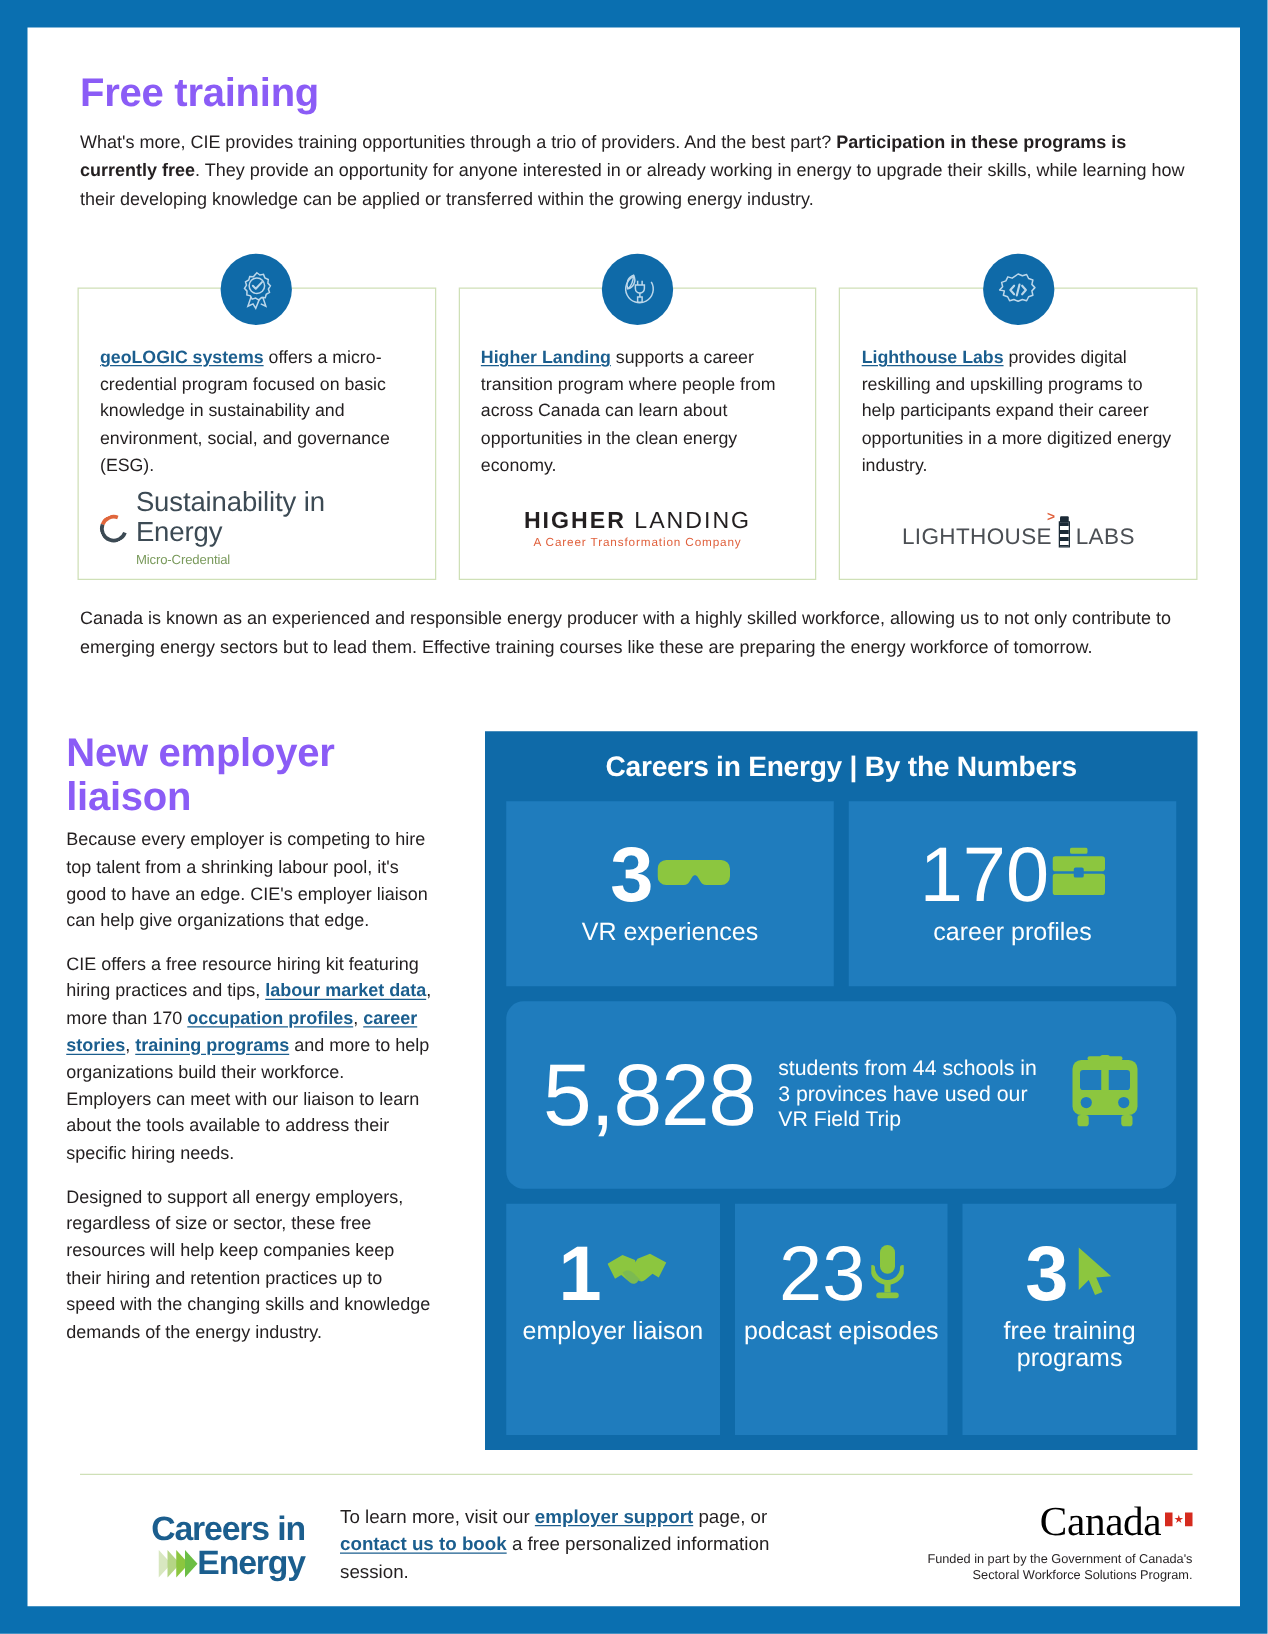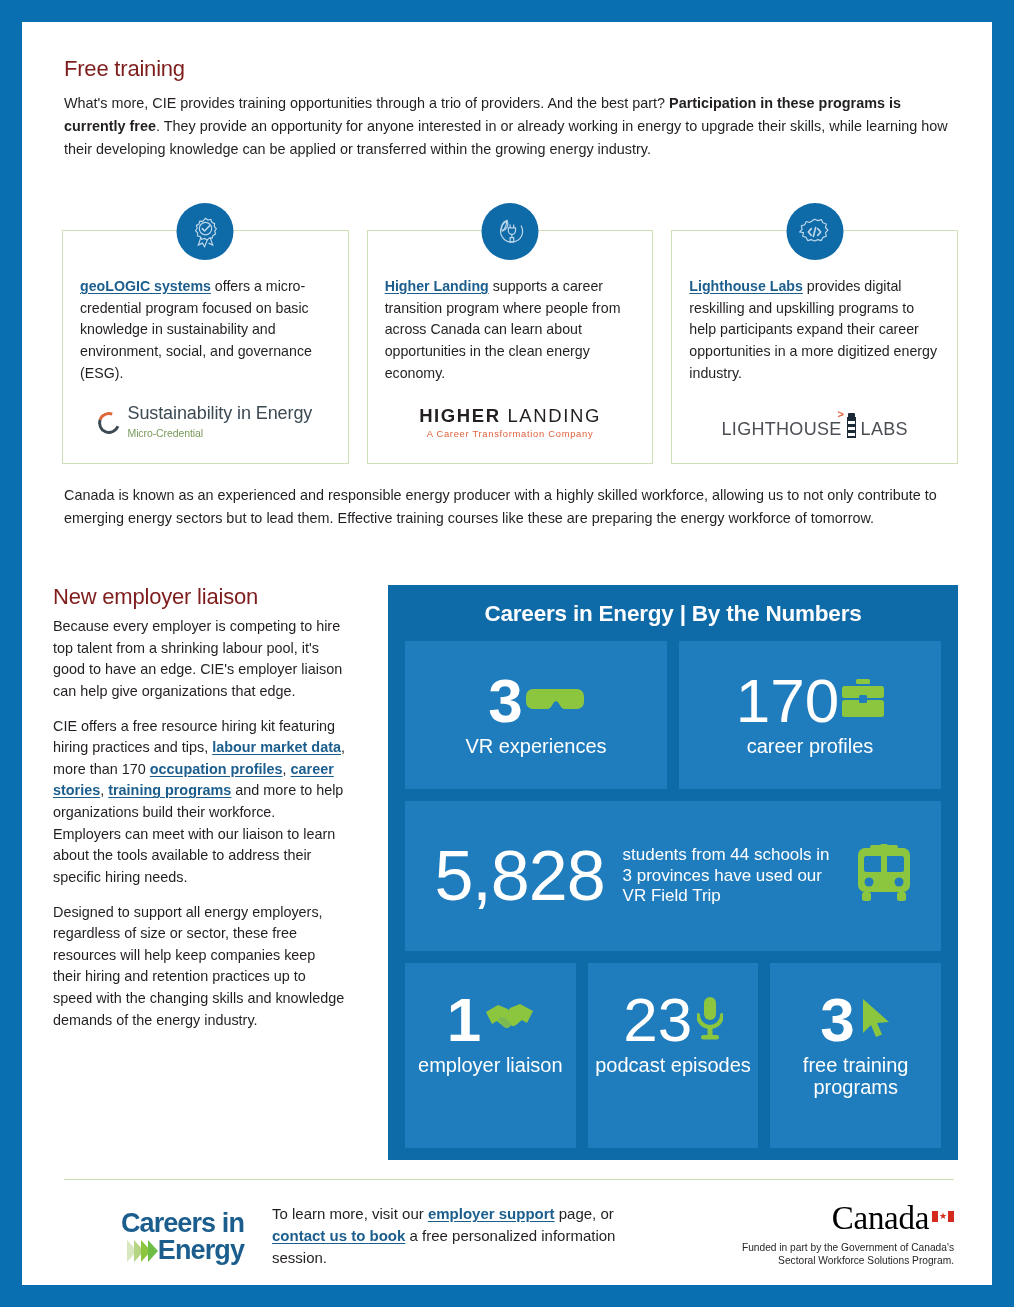--- a/index.html
+++ b/index.html
@@ -31,23 +31,23 @@
 
   a.inline-link,
   .inline-link {
     color: #1b5e8e;
     font-weight: 700;
     text-decoration: underline;
     text-underline-offset: 2px;
   }
 
   h2.section-head {
-    color: #7f1d1d;
-    font-size: 22px;
-    font-weight: 400;
+    color: #8b5cf6;
+    font-size: 32px;
+    font-weight: 700;
     letter-spacing: -0.2px;
     line-height: 1.1;
   }
 
   
   .intro {
     position: absolute;
     left: 42px;
     top: 35px;
     width: 890px;
@@ -107,21 +107,21 @@
   
   .logo-sie { display: flex; align-items: center; gap: 7px; }
   .logo-sie .ring {
     width: 22px; height: 22px; border-radius: 50%;
     border: 3px solid #3c4a54;
     border-top-color: #e0663c;
     border-right-color: transparent;
     transform: rotate(-25deg);
   }
   .logo-sie .txtwrap { text-align: left; }
-  .logo-sie .t1 { font-size: 18px; color: #3c4a54; letter-spacing: -0.1px; line-height: 1.05; }
+  .logo-sie .t1 { font-size: 22px; color: #3c4a54; letter-spacing: -0.1px; line-height: 1.05; }
   .logo-sie .t2 { font-size: 10.5px; color: #7a9a5c; letter-spacing: -0.1px; margin-top: 1px; }
 
   
   .logo-hl { text-align: center; }
   .logo-hl .t1 { font-size: 18.5px; color: #231f20; letter-spacing: 1.6px; line-height: 1.1; }
   .logo-hl .t1 .b { font-weight: 700; }
   .logo-hl .t2 { font-size: 9.4px; color: #e0603c; letter-spacing: 0.7px; margin-top: 2px; }
 
   
   .logo-ll { display: flex; align-items: flex-end; justify-content: center; gap: 1px; position: relative; }
@@ -182,21 +182,21 @@
 
   .row-a { display: flex; gap: 12px; height: 148px; }
   .row-a .tile { flex: 1; display: flex; flex-direction: column; align-items: center; justify-content: center; }
   .row-a .num-line { display: flex; align-items: center; justify-content: center; gap: 3px; }
   .n-big { color: #ffffff; font-size: 62px; line-height: 0.92; }
   .n-bold { font-weight: 800; }
   .n-thin { font-weight: 300; }
   .n-label { color: #ffffff; font-size: 20px; margin-top: 6px; text-align: center; line-height: 1.12; }
 
   .row-b { margin-top: 12px; height: 150px; display: flex; }
-  .row-b .tile { flex: 1; display: flex; align-items: center; justify-content: center; gap: 18px; padding: 0 22px; }
+  .row-b .tile { flex: 1; display: flex; align-items: center; justify-content: center; gap: 18px; padding: 0 22px; border-radius: 14px; }
   .row-b .n-huge { color: #ffffff; font-size: 70px; font-weight: 300; line-height: 1; letter-spacing: -1px; }
   .row-b .desc { color: #ffffff; font-size: 17px; line-height: 1.21; max-width: 215px; }
 
   .row-c { margin-top: 12px; height: 185px; display: flex; gap: 12px; }
   .row-c .tile { flex: 1; display: flex; flex-direction: column; align-items: center; padding-top: 28px; }
 
   
   .footer-rule {
     position: absolute;
     left: 42px;

